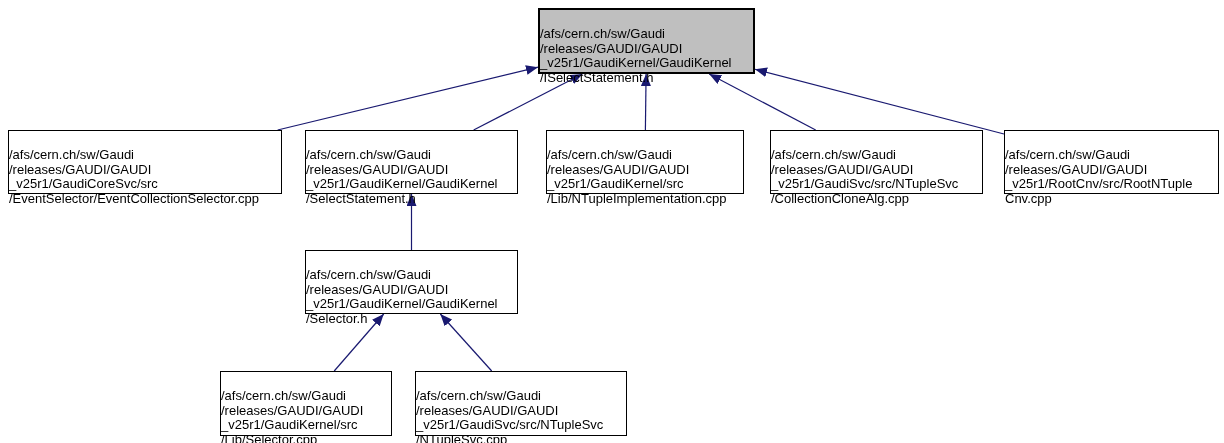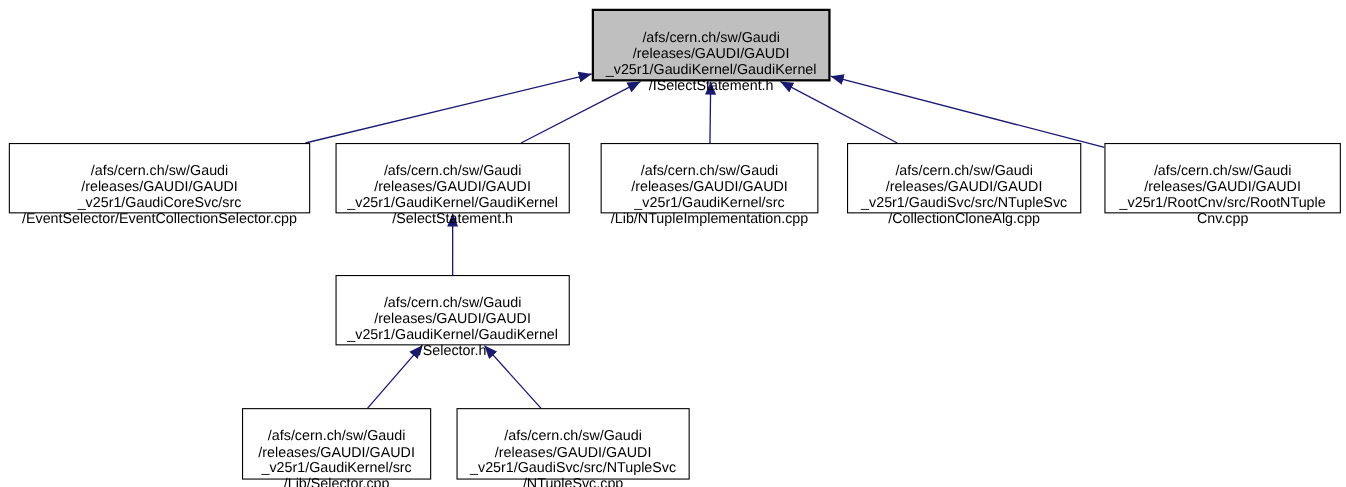--- a/index.html
+++ b/index.html
@@ -24,21 +24,21 @@
     pointer-events: none;
   }
   .node {
     position: absolute;
     box-sizing: border-box;
     border: 1px solid #000000;
     background: #ffffff;
     color: #000000;
     font-size: 13px;
     line-height: 14.8px;
-    text-align: center;
+    text-align: left;
     white-space: pre-line;
     padding-top: 2px;
     cursor: pointer;
   }
   .node.root {
     border-width: 2px;
   }
   .lbl {
     display: block;
     white-space: pre-line;

